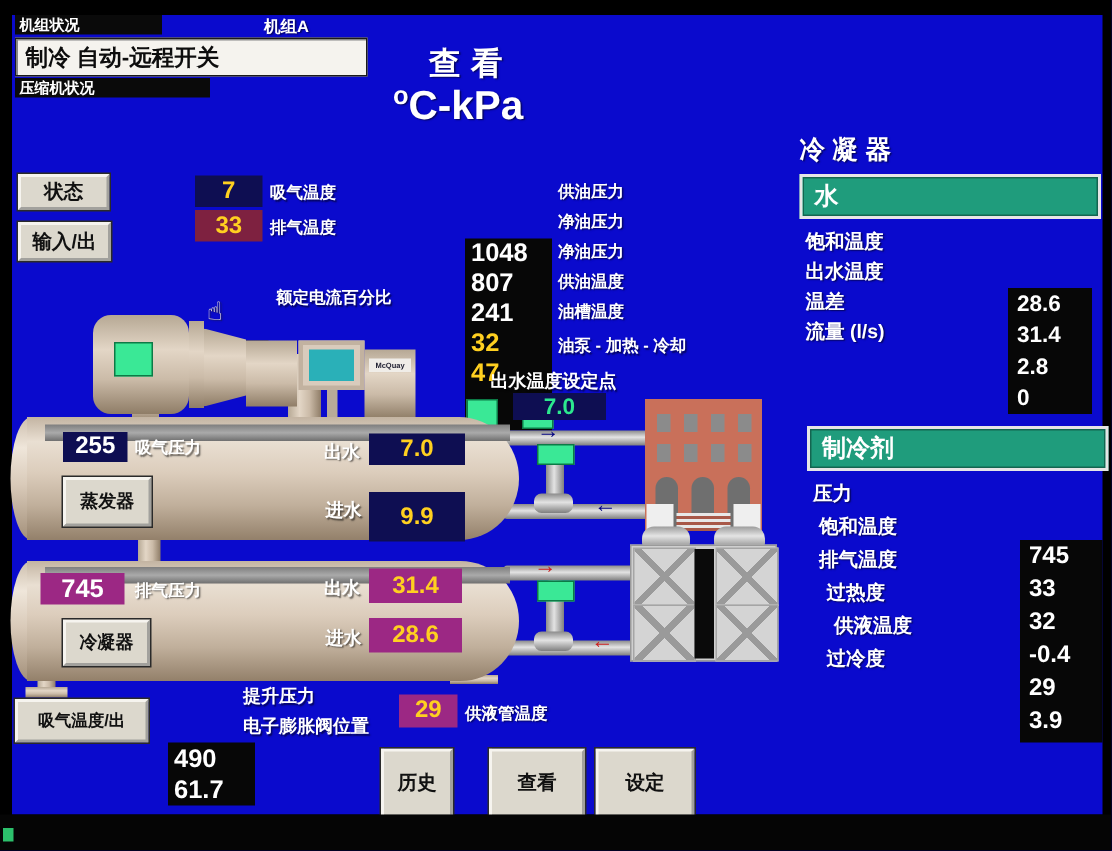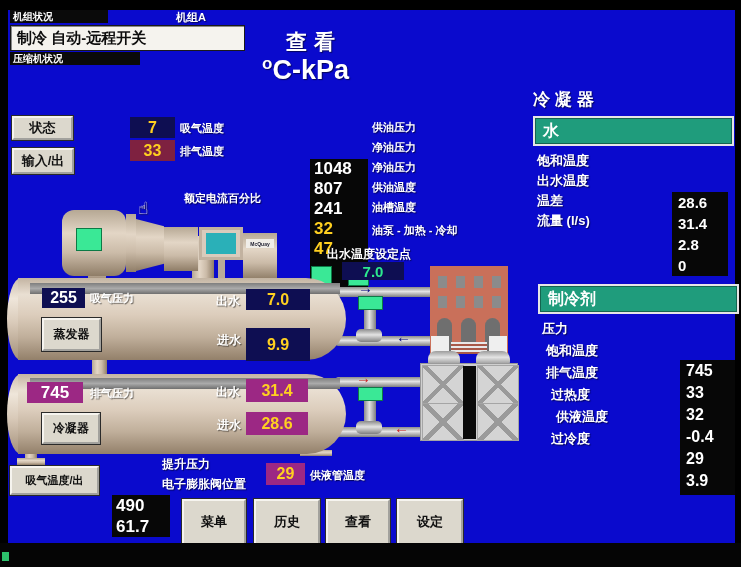--- a/index.html
+++ b/index.html
@@ -208,21 +208,20 @@
   <div class="abs lbl lbl13" style="left:551px;top:430px;">过冷度</div>
   <div class="abs blk" style="left:680px;top:316px;width:55px;height:135px;">
     <div class="valbox wht" style="height:22px;justify-content:flex-start;padding-left:6px;font-size:16px;">745</div>
     <div class="valbox wht" style="height:22px;justify-content:flex-start;padding-left:6px;font-size:16px;">33</div>
     <div class="valbox wht" style="height:22px;justify-content:flex-start;padding-left:6px;font-size:16px;">32</div>
     <div class="valbox wht" style="height:22px;justify-content:flex-start;padding-left:6px;font-size:16px;">-0.4</div>
     <div class="valbox wht" style="height:22px;justify-content:flex-start;padding-left:6px;font-size:16px;">29</div>
     <div class="valbox wht" style="height:22px;justify-content:flex-start;padding-left:6px;font-size:16px;">3.9</div>
   </div>
 
-  <button class="abs btn" style="left:182px;top:499px;width:64px;height:46px;font-size:13px;z-index:5;">菜单</button>
-  <button class="abs btn" style="left:254px;top:499px;width:66px;height:46px;font-size:13px;z-index:5;">历史</button>
+  <button class="abs btn" style="left:254px;top:499px;width:48px;height:46px;font-size:13px;z-index:5;">历史</button>
   <button class="abs btn" style="left:326px;top:499px;width:64px;height:46px;font-size:13px;z-index:5;">查看</button>
   <button class="abs btn" style="left:397px;top:499px;width:66px;height:46px;font-size:13px;z-index:5;">设定</button>
 
   <div class="abs" style="left:0;top:543px;width:741px;height:24px;background:#050505;z-index:6;">
     <div style="position:absolute;left:2px;top:9px;width:7px;height:9px;background:#2cc06c;"></div>
   </div>
 </div>
 
 </body></html>

